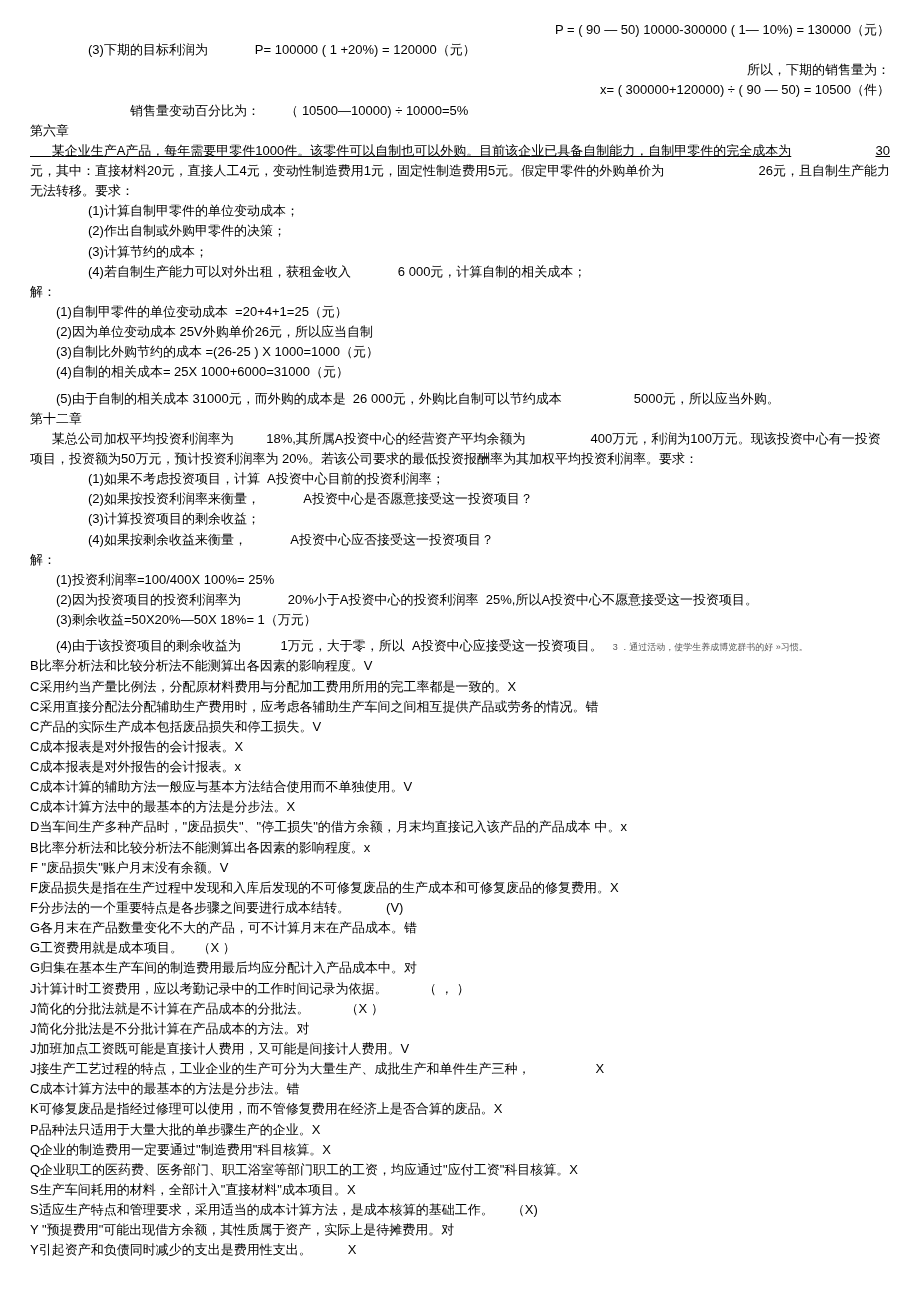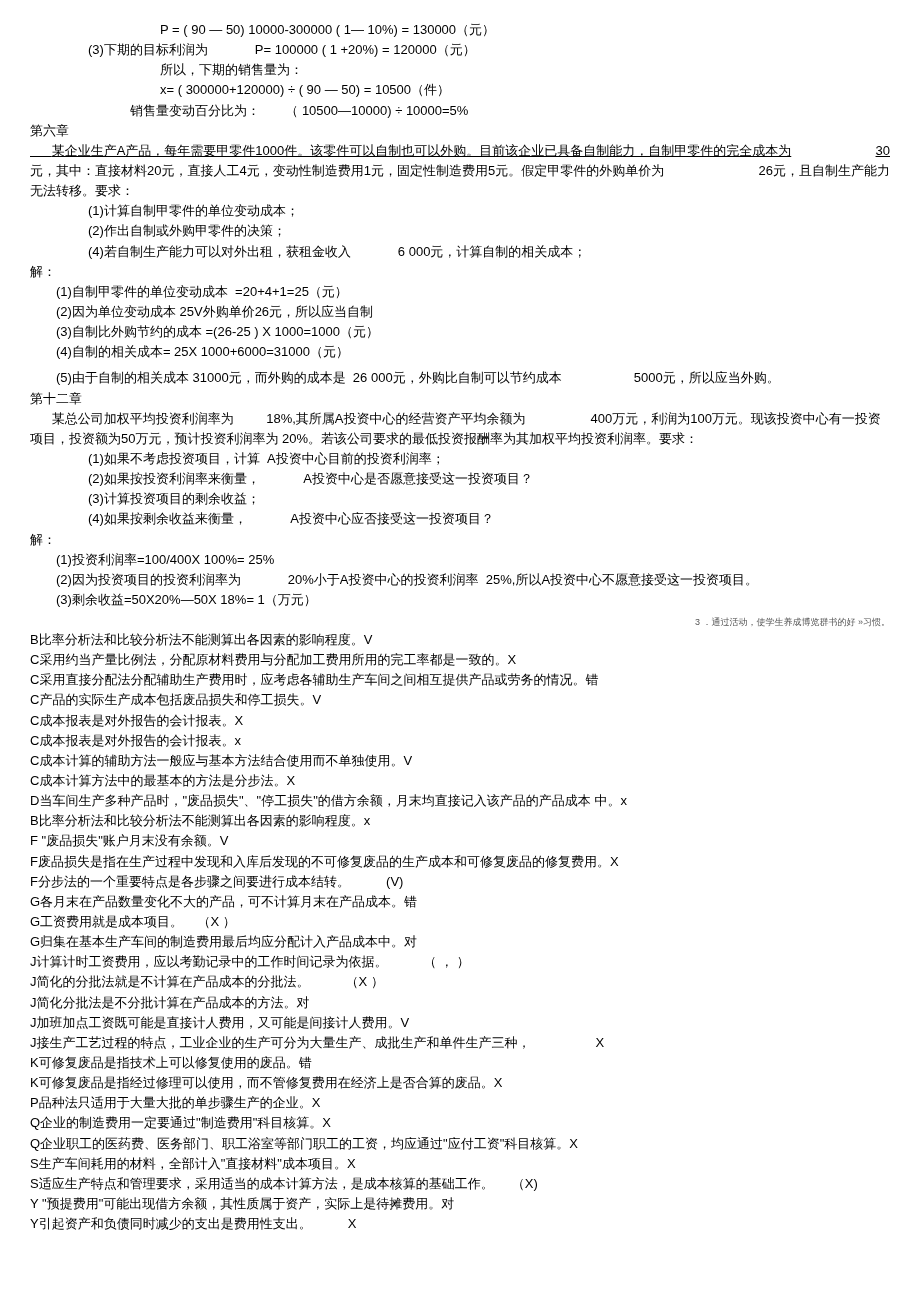--- a/index.html
+++ b/index.html
@@ -12,32 +12,31 @@
     line-height: 1.55;
   }
   .page {
     width: 920px;
     box-sizing: border-box;
     padding: 20px 30px 40px 30px;
   }
   .line {
     white-space: pre-wrap;
   }
-  .indent1 { padding-left: 130px; }
+  .indent1 { padding-left: 130px; text-align: right; }
   .indent2 { padding-left: 58px; }
   .indent3 { padding-left: 100px; }
   .indent4 { padding-left: 26px; }
   .footnote-row {
     display: flex;
     align-items: baseline;
   }
   .footnote-row .main { flex: 0 0 auto; }
   .footnote-row .fn {
     flex: 1 1 auto;
-    text-align: right;
     font-size: 9px;
     color: #555;
     padding-left: 10px;
   }
   .wide30 {
     display: flex;
     text-decoration: underline;
   }
   .wide30 .left { flex: 1 1 auto; }
   .wide30 .right { flex: 0 0 auto; padding-left: 40px; }
@@ -66,20 +65,21 @@
     <div class="right line">30</div>
   </div>
   <div class="wide26">
     <div class="left line">元，其中：直接材料20元，直接人工4元，变动性制造费用1元，固定性制造费用5元。假定甲零件的外购单价为</div>
     <div class="mid line">26元，且自制生产能力</div>
   </div>
   <div class="line">无法转移。要求：</div>
 
   <div class="line indent2">(1)计算自制甲零件的单位变动成本；</div>
   <div class="line indent2">(2)作出自制或外购甲零件的决策；</div>
+  <div class="line indent2">(3)计算节约的成本；</div>
   <div class="line indent2">(4)若自制生产能力可以对外出租，获租金收入             6 000元，计算自制的相关成本；</div>
 
   <div class="line">解：</div>
 
   <div class="line indent4">(1)自制甲零件的单位变动成本  =20+4+1=25（元）</div>
   <div class="line indent4">(2)因为单位变动成本 25V外购单价26元，所以应当自制</div>
   <div class="line indent4">(3)自制比外购节约的成本 =(26-25 ) X 1000=1000（元）</div>
   <div class="line indent4">(4)自制的相关成本= 25X 1000+6000=31000（元）</div>
   <div class="line indent4 sp">(5)由于自制的相关成本 31000元，而外购的成本是  26 000元，外购比自制可以节约成本                    5000元，所以应当外购。</div>
 
@@ -92,20 +92,21 @@
   <div class="line indent2">(3)计算投资项目的剩余收益；</div>
   <div class="line indent2">(4)如果按剩余收益来衡量，            A投资中心应否接受这一投资项目？</div>
 
   <div class="line">解：</div>
 
   <div class="line indent4">(1)投资利润率=100/400X 100%= 25%</div>
   <div class="line indent4">(2)因为投资项目的投资利润率为             20%小于A投资中心的投资利润率  25%,所以A投资中心不愿意接受这一投资项目。</div>
   <div class="line indent4">(3)剩余收益=50X20%—50X 18%= 1（万元）</div>
 
   <div class="footnote-row indent4 sp">
+    <div class="main line">(4)由于该投资项目的剩余收益为           1万元，大于零，所以  A投资中心应接受这一投资项目。</div>
     <div class="fn">3 ．通过活动，使学生养成博览群书的好 »习惯。</div>
   </div>
 
   <div class="line">B比率分析法和比较分析法不能测算出各因素的影响程度。V</div>
   <div class="line">C采用约当产量比例法，分配原材料费用与分配加工费用所用的完工率都是一致的。X</div>
   <div class="line">C采用直接分配法分配辅助生产费用时，应考虑各辅助生产车间之间相互提供产品或劳务的情况。错</div>
   <div class="line">C产品的实际生产成本包括废品损失和停工损失。V</div>
   <div class="line">C成本报表是对外报告的会计报表。X</div>
   <div class="line">C成本报表是对外报告的会计报表。x</div>
   <div class="line">C成本计算的辅助方法一般应与基本方法结合使用而不单独使用。V</div>
@@ -116,21 +117,21 @@
   <div class="line">F废品损失是指在生产过程中发现和入库后发现的不可修复废品的生产成本和可修复废品的修复费用。X</div>
   <div class="line">F分步法的一个重要特点是各步骤之间要进行成本结转。          (V)</div>
   <div class="line">G各月末在产品数量变化不大的产品，可不计算月末在产品成本。错</div>
   <div class="line">G工资费用就是成本项目。    （X ）</div>
   <div class="line">G归集在基本生产车间的制造费用最后均应分配计入产品成本中。对</div>
   <div class="line">J计算计时工资费用，应以考勤记录中的工作时间记录为依据。          （ ， ）</div>
   <div class="line">J简化的分批法就是不计算在产品成本的分批法。          （X ）</div>
   <div class="line">J简化分批法是不分批计算在产品成本的方法。对</div>
   <div class="line">J加班加点工资既可能是直接计人费用，又可能是间接计人费用。V</div>
   <div class="line">J接生产工艺过程的特点，工业企业的生产可分为大量生产、成批生产和单件生产三种，                  X</div>
-  <div class="line">K可修复废品是指技术上可以修复使用的废品。错</div>
+  <div class="line">C成本计算方法中的最基本的方法是分步法。错</div>
   <div class="line">K可修复废品是指经过修理可以使用，而不管修复费用在经济上是否合算的废品。X</div>
   <div class="line">P品种法只适用于大量大批的单步骤生产的企业。X</div>
   <div class="line">Q企业的制造费用一定要通过"制造费用"科目核算。X</div>
   <div class="line">Q企业职工的医药费、医务部门、职工浴室等部门职工的工资，均应通过"应付工资"科目核算。X</div>
   <div class="line">S生产车间耗用的材料，全部计入"直接材料"成本项目。X</div>
   <div class="line">S适应生产特点和管理要求，采用适当的成本计算方法，是成本核算的基础工作。     （X)</div>
   <div class="line">Y "预提费用"可能出现借方余额，其性质属于资产，实际上是待摊费用。对</div>
   <div class="line">Y引起资产和负债同时减少的支出是费用性支出。          X</div>
 
 </div>

